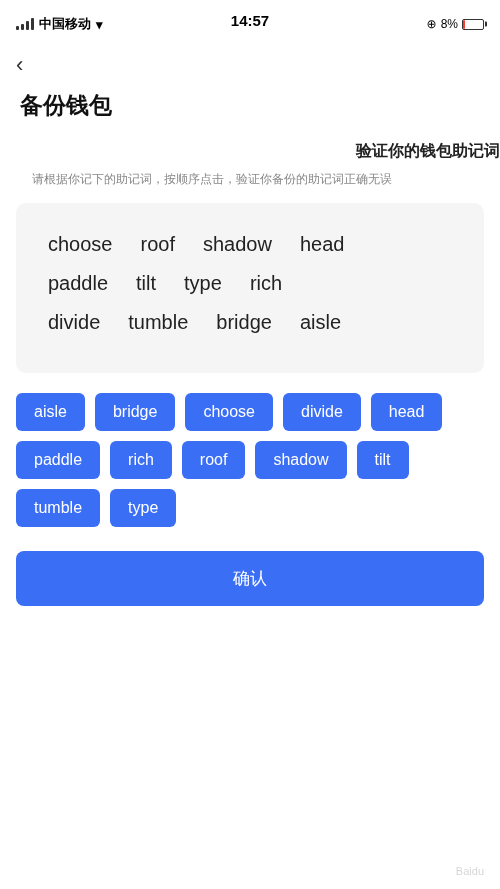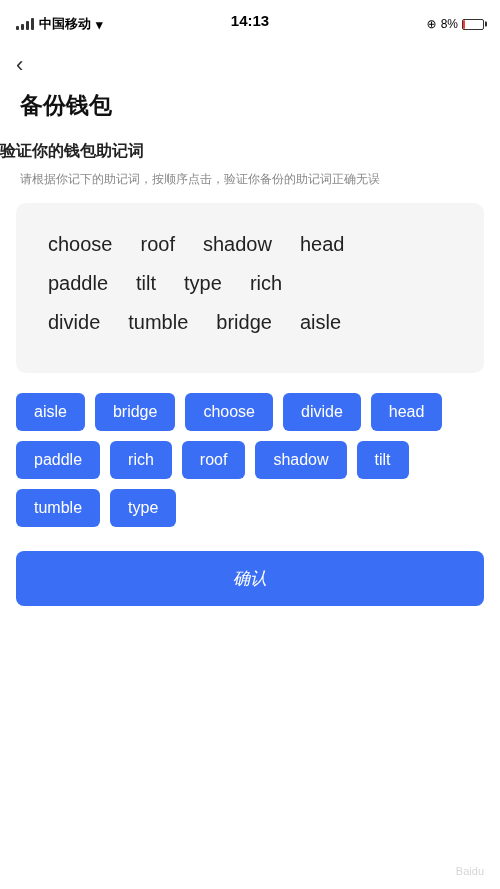--- a/index.html
+++ b/index.html
@@ -80,31 +80,31 @@
     
     .page-title {
       font-size: 23px;
       font-weight: 700;
       color: #111;
       padding: 8px 20px 20px;
     }
 
     
     .section-title {
-      text-align: left;
+      text-align: right;
       font-size: 16px;
       font-weight: 600;
       color: #222;
       margin-bottom: 8px;
     }
     .section-desc {
       text-align: left;
       font-size: 12px;
       color: #888;
-      padding: 0 20px;
+      padding: 0 32px;
       line-height: 1.6;
       margin-bottom: 14px;
     }
 
     
     .word-display-box {
       background: #f5f5f5;
       border-radius: 10px;
       margin: 0 16px;
       padding: 22px 18px 22px;
@@ -148,21 +148,20 @@
       width: 100%;
       background: #3a6ef5;
       color: #fff;
       border: none;
       border-radius: 8px;
       padding: 16px;
       font-size: 17px;
       font-family: inherit;
       cursor: pointer;
       font-weight: 500;
-      font-style: italic;
     }
 
     
     .watermark {
       position: absolute;
       bottom: 12px;
       right: 16px;
       font-size: 11px;
       color: #bbb;
       opacity: 0.6;
@@ -198,21 +197,21 @@
   <div class="status-left">
     <div class="signal-bars">
       <span></span>
         <span></span>
         <span></span>
         <span></span>
     </div>
     <span>中国移动</span>
     <span class="wifi-icon">▾</span>
   </div>
-  <div class="status-center">14:13</div>
+  <div class="status-center">14:57</div>
   <div class="status-right">
     <span>⊕</span>
     <span>8%</span>
     <div class="battery-icon">
       <div class="battery-fill"></div>
     </div>
   </div>
 </div>
 
 <div class="back-btn">‹</div>

